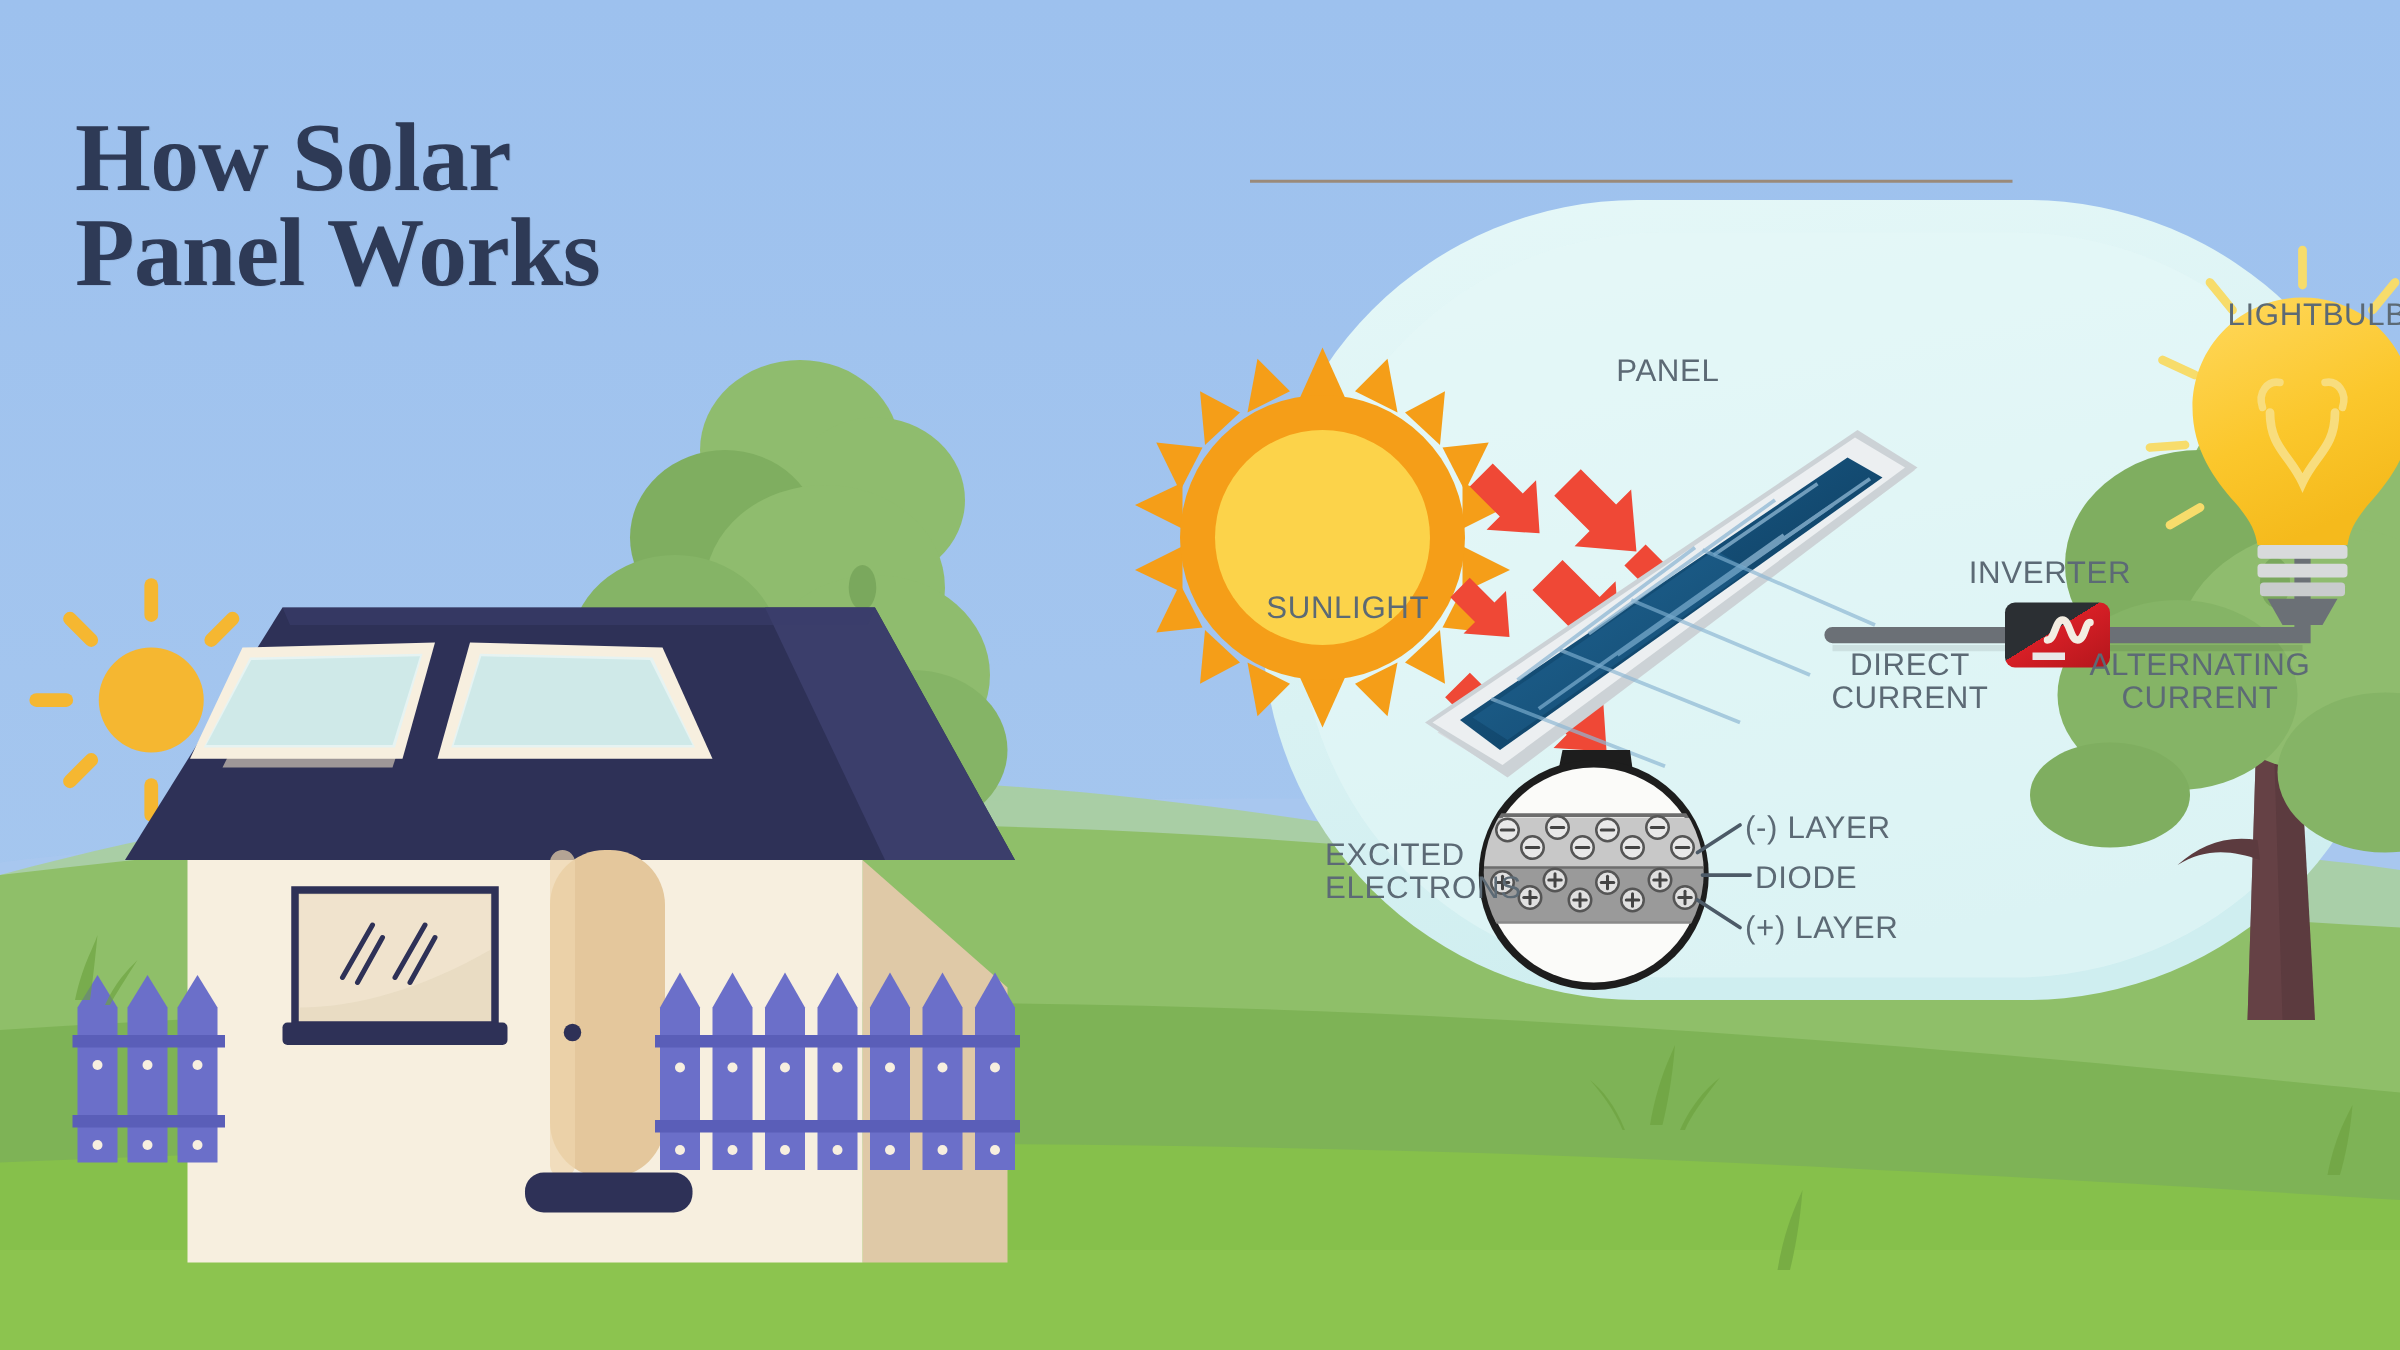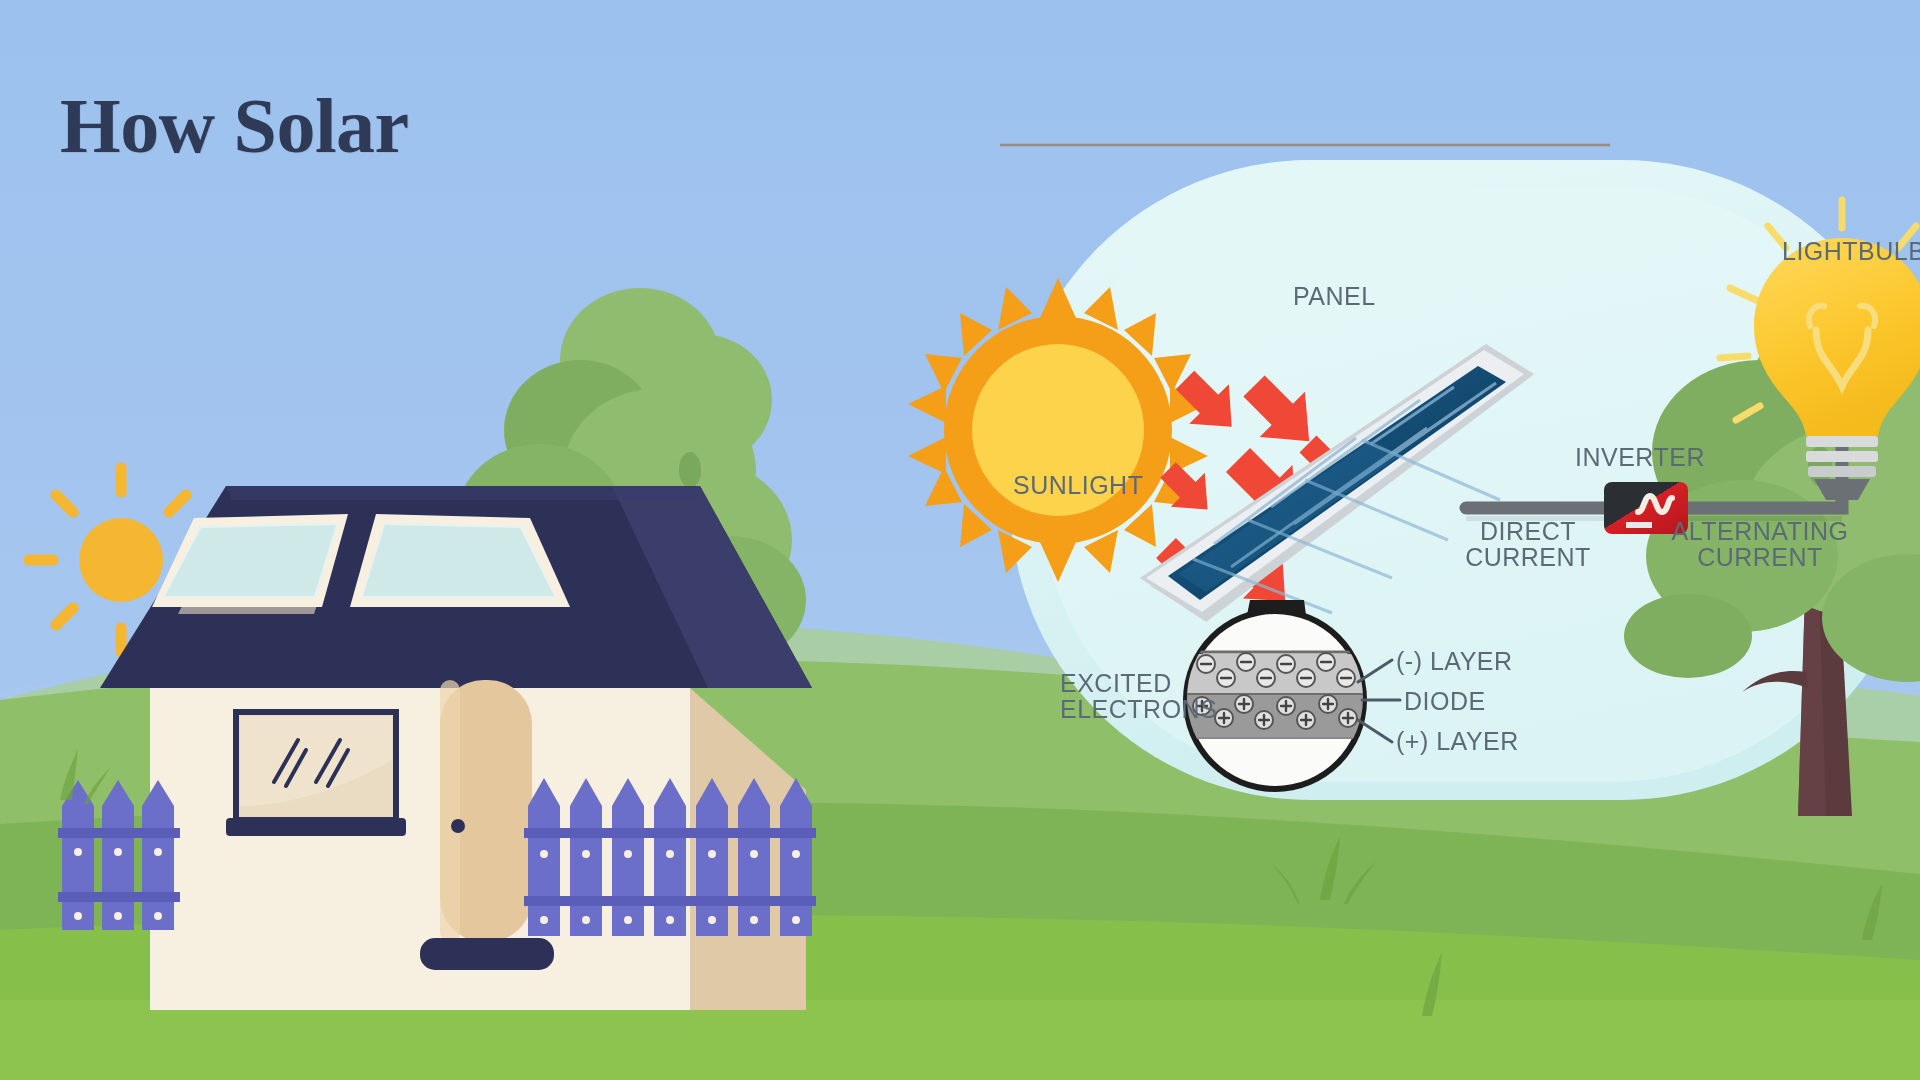--- a/index.html
+++ b/index.html
@@ -441,15 +441,15 @@
 
       <text class="label" x="1396" y="670" text-anchor="start">(-) LAYER</text>
       <text class="label" x="1404" y="710" text-anchor="start">DIODE</text>
       <text class="label" x="1396" y="750" text-anchor="start">(+) LAYER</text>
 
       <line x1="1000" y1="145" x2="1610" y2="145" stroke="#9a8a7a" stroke-width="2.5"></line>
 
     </g>
   </svg>
 
-  <div class="title"><span>How Solar</span><br></div>
+  <div class="title"><span>How Solar</span><br><span>Panel Works</span></div>
 
 </div>
 
 </body></html>

